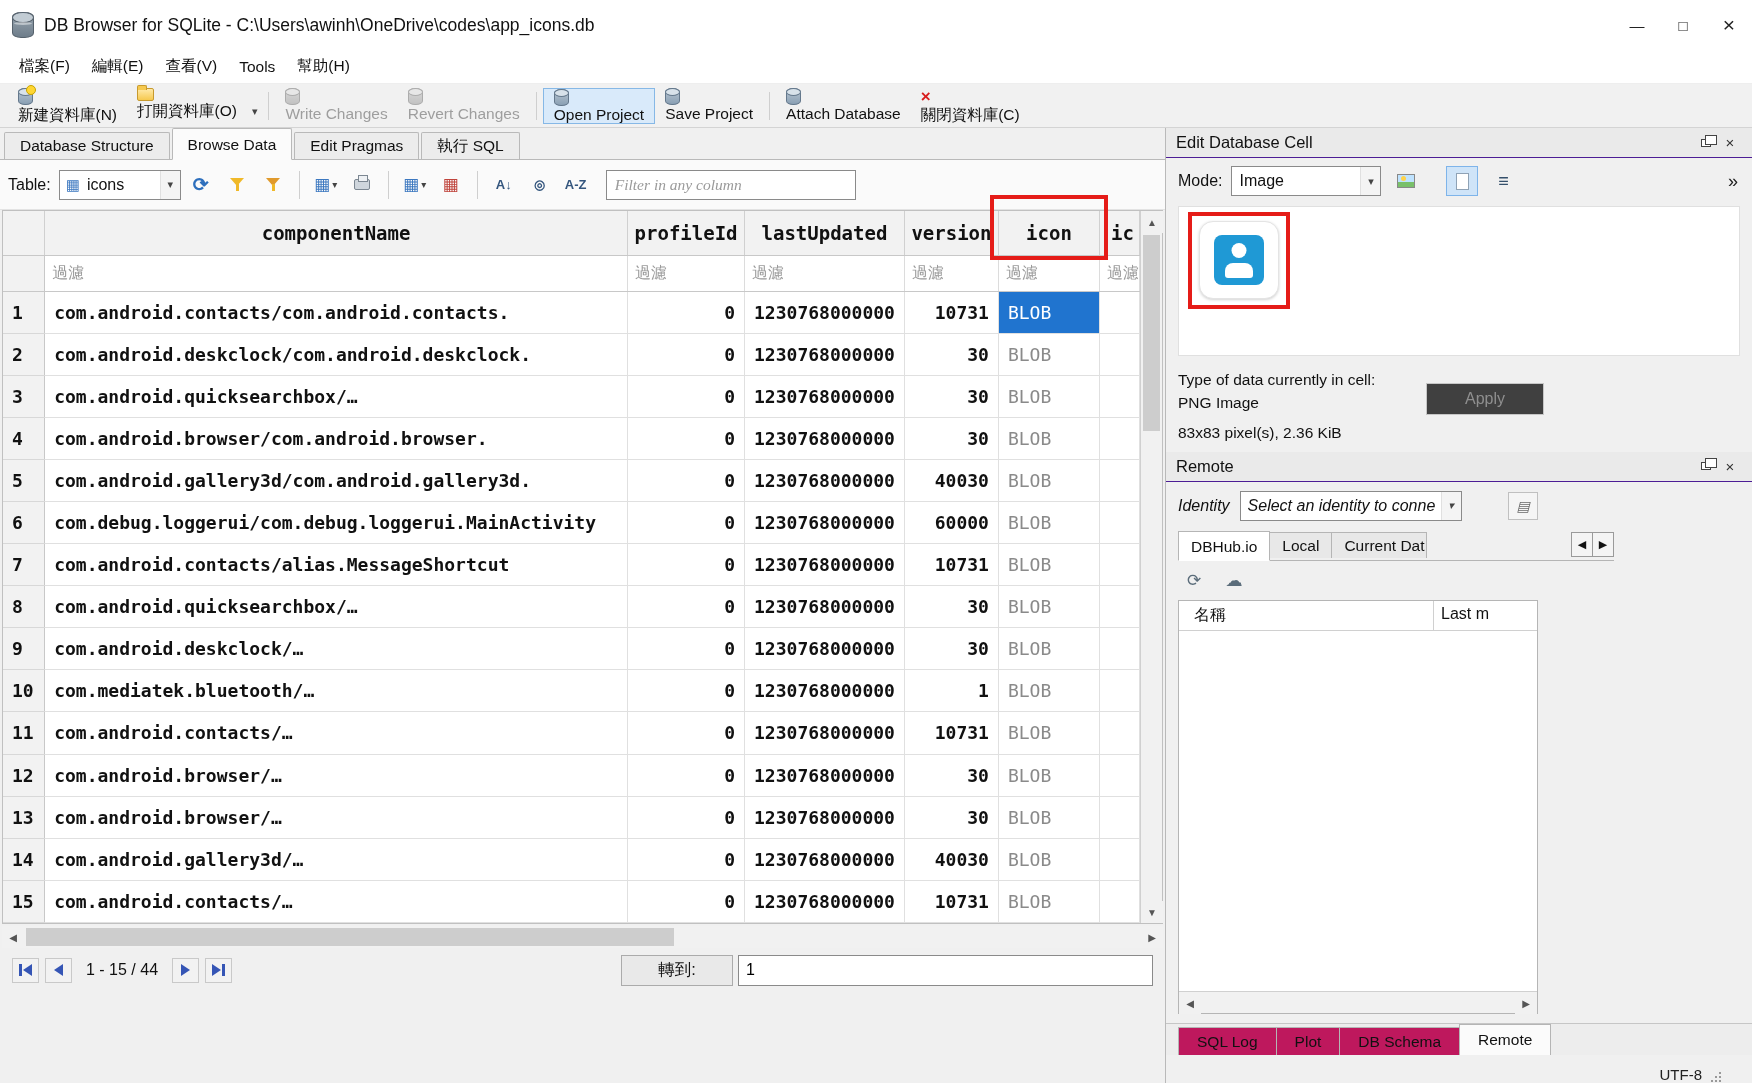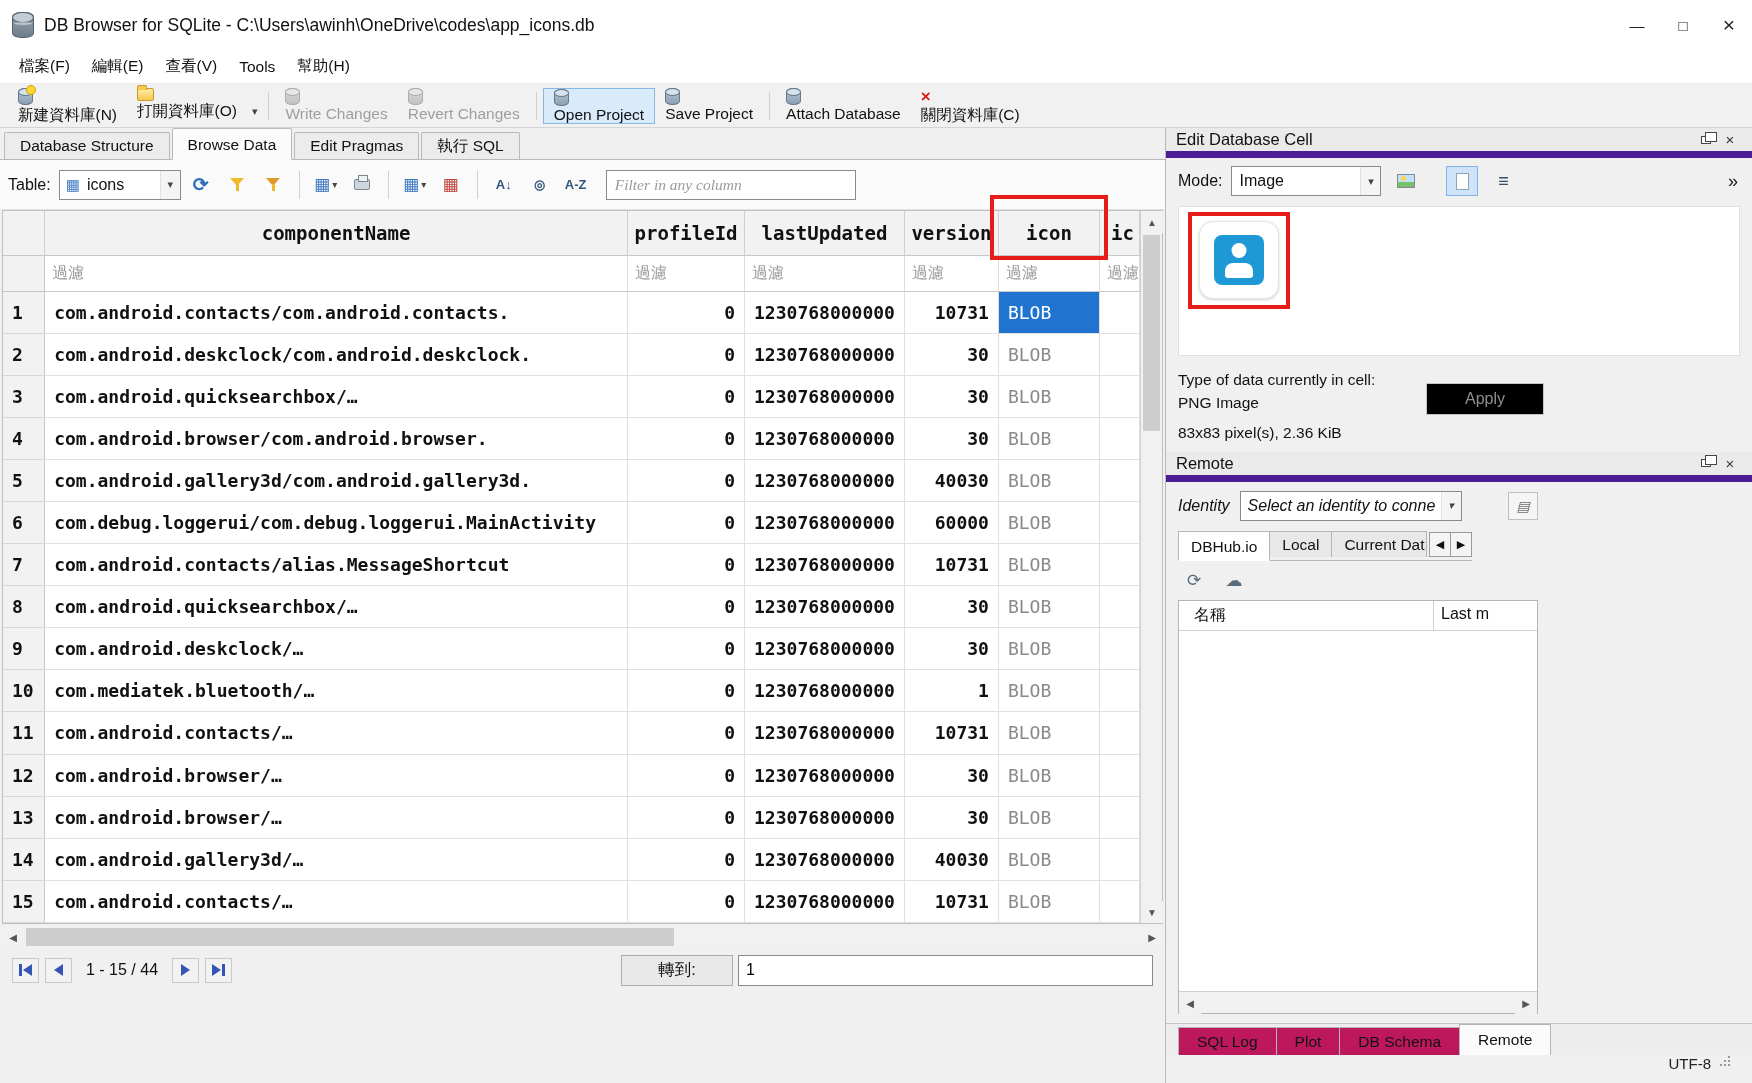--- a/index.html
+++ b/index.html
@@ -101,21 +101,21 @@
   .tri-l { width:0; height:0; border-top:6px solid transparent; border-bottom:6px solid transparent; border-right:9px solid #3555b5; }
   .tri-r { width:0; height:0; border-top:6px solid transparent; border-bottom:6px solid transparent; border-left:9px solid #3555b5; }
   .nbar { width:3px; height:12px; background:#3555b5; }
   .range-label { font-size:16px; margin:0 8px; }
   .nav-right { margin-left:auto; display:flex; align-items:center; gap:5px; }
   .goto-btn { width:112px; height:31px; background:#e9e9e9; border:1px solid #ababab; display:flex; align-items:center; justify-content:center; font-size:16.5px; }
   .goto-input { width:415px; height:31px; border:1px solid #8a8a8a; padding:0 7px; font-size:16px; font-family:"Liberation Sans", sans-serif; }
   .page-filler { flex:1; background:#f0f0f0; }
 
   
-  .phead { height:30px; display:flex; align-items:center; padding:0 10px; background:#eaeaea; border-bottom:7px solid #4c1d95; font-size:16.5px; flex:0 0 auto; }
+  .phead { height:30px; display:flex; align-items:center; padding:0 10px; background:#eaeaea; border-bottom:1px solid #4c1d95; font-size:16.5px; flex:0 0 auto; }
   .phead .sp { flex:1; }
   .hic { width:24px; height:22px; display:flex; align-items:center; justify-content:center; color:#333; font-size:15px; }
   .float-ic { position:relative; width:10px; height:8px; border:1px solid #444; background:#fff; }
   .float-ic:after { content:""; position:absolute; left:3px; top:-5px; width:10px; height:8px; border:1px solid #444; background:#fff; }
 
   .edit-content { padding:8px 12px 10px 12px; flex:0 0 auto; }
   .mode-row { display:flex; align-items:center; gap:9px; position:relative; padding-right:34px; }
   .mode-combo { width:150px; justify-content:space-between; }
   .sq-btn { width:32px; height:30px; display:flex; align-items:center; justify-content:center; border:1px solid transparent; }
   .sq-btn.active { background:#cfe4f8; border:1px solid #7eb4ea; }
@@ -127,48 +127,48 @@
 
   .preview { height:150px; background:#fff; border:1px solid #e0e0e0; margin-top:10px; position:relative; }
   .icon-card { position:absolute; left:20px; top:14px; width:80px; height:78px; background:#fff; border:1px solid #e4e4e4; border-radius:14px; box-shadow:0 1px 3px rgba(0,0,0,.18); display:flex; align-items:center; justify-content:center; }
   .badge { width:50px; height:50px; background:#1f99d5; border-radius:8px; position:relative; }
   .badge:before { content:""; position:absolute; left:50%; top:8px; transform:translateX(-50%); width:15px; height:15px; border-radius:50%; background:#fff; }
   .badge:after { content:""; position:absolute; left:50%; bottom:7px; transform:translateX(-50%); width:28px; height:15px; border-radius:8px 8px 3px 3px; background:#fff; }
   .anno-img { position:absolute; left:9px; top:5px; width:102px; height:97px; border:4px solid #e51c18; pointer-events:none; }
 
   .type-row { display:flex; margin-top:12px; width:366px; align-items:flex-end; }
   .type-texts { flex:1; font-size:15.5px; line-height:1.5; }
-  .apply-btn { width:118px; height:32px; background:#000000; color:#8f8f8f; border:1px solid #c6c6c6; font-size:16px; font-family:"Liberation Sans", sans-serif; }
+  .apply-btn { width:118px; height:32px; background:#404040; color:#8f8f8f; border:1px solid #c6c6c6; font-size:16px; font-family:"Liberation Sans", sans-serif; }
   .size-line { margin-top:9px; font-size:15.5px; }
 
   .remote-content { padding:9px 12px; display:flex; flex-direction:column; flex:1; min-height:0; }
   .id-row { display:flex; align-items:center; gap:10px; width:360px;font-style:italic; }
   .id-label { font-size:16px; }
   .id-combo { width:222px; justify-content:space-between; }
   .cert-btn { margin-left:auto; width:30px; height:28px; display:flex; align-items:center; justify-content:center; border:1px solid #c0c0c0; background:#f5f5f5; color:#6a6a6a; font-size:14px; }
-  .rtabs { display:flex; align-items:flex-start; width:294px; margin-top:10px; height:30px; border-bottom:1px solid #b5b5b5; position:relative; }
+  .rtabs { display:flex; align-items:center; width:436px; margin-top:10px; height:30px; border-bottom:1px solid #b5b5b5; position:relative; }
   .rtab { height:26px; line-height:25px; padding:0 12px; border:1px solid #b5b5b5; border-bottom:none; background:#e8e8e8; font-size:15.5px; white-space:nowrap; overflow:hidden; margin-right:-1px; }
   .rtab.active { background:#fff; height:30px; line-height:29px; margin-bottom:-1px; border-bottom:1px solid #fff; }
   .rtab.clipped { max-width:96px; }
   .tabnav { position:absolute; right:0; bottom:3px; display:flex; background:#f0f0f0; }
   .tb { width:22px; height:25px; border:1px solid #9a9a9a; background:#f4f4f4; display:flex; align-items:center; justify-content:center; font-size:11px; color:#111; margin-left:-1px; }
   .ricons { display:flex; gap:12px; margin:7px 0 6px 2px; }
   .ric { width:28px; height:26px; display:flex; align-items:center; justify-content:center; color:#5a6c7a; font-size:17px; }
   .rlist { width:360px; flex:1; border:1px solid #b5b5b5; background:#fff; display:flex; flex-direction:column; min-height:0; }
   .rlist-head { display:flex; border-bottom:1px solid #d0d0d0; height:30px; font-size:16px; flex:0 0 auto; }
   .rh1 { width:255px; border-right:1px solid #d0d0d0; padding:4px 15px; }
   .rh2 { flex:1; padding:4px 7px; white-space:nowrap; overflow:hidden; }
   .rlist-body { flex:1; }
   .rhscroll { height:22px; border-top:1px solid #d0d0d0; background:#f1f1f1; display:flex; flex:0 0 auto; }
 
   .dock-tabs { height:32px; display:flex; align-items:flex-end; padding-left:12px; background:#ededed; border-top:1px solid #c6c6c6; flex:0 0 auto; }
   .dtab { padding:0 18px; height:28px; line-height:27px; border:1px solid #b5b5b5; border-bottom:none; background:#be185d; font-size:15.5px; margin-right:-1px; }
   .dtab.active { background:#fbfbfb; height:31px; line-height:30px; }
 
-  .statusbar { height:28px; display:flex; align-items:flex-start; justify-content:flex-end; padding-right:21px; font-size:15px; color:#222; background:#f0f0f0; flex:0 0 auto; }
+  .statusbar { height:28px; display:flex; align-items:flex-end; justify-content:flex-end; padding-right:30px; font-size:15px; color:#222; background:#f0f0f0; flex:0 0 auto; }
   .grip { width:12px; height:12px; position:relative; margin-left:8px; }
   .grip:before { content:""; position:absolute; right:1px; bottom:1px; width:2px; height:2px; background:#999; box-shadow:-4px 0 #999, -8px 0 #999, 0 -4px #999, -4px -4px #999, 0 -8px #999; }
 </style>
 </head>
 <body>
 
 <div class="window">
 
   <div class="titlebar">
     <span class="app-icon"></span>

